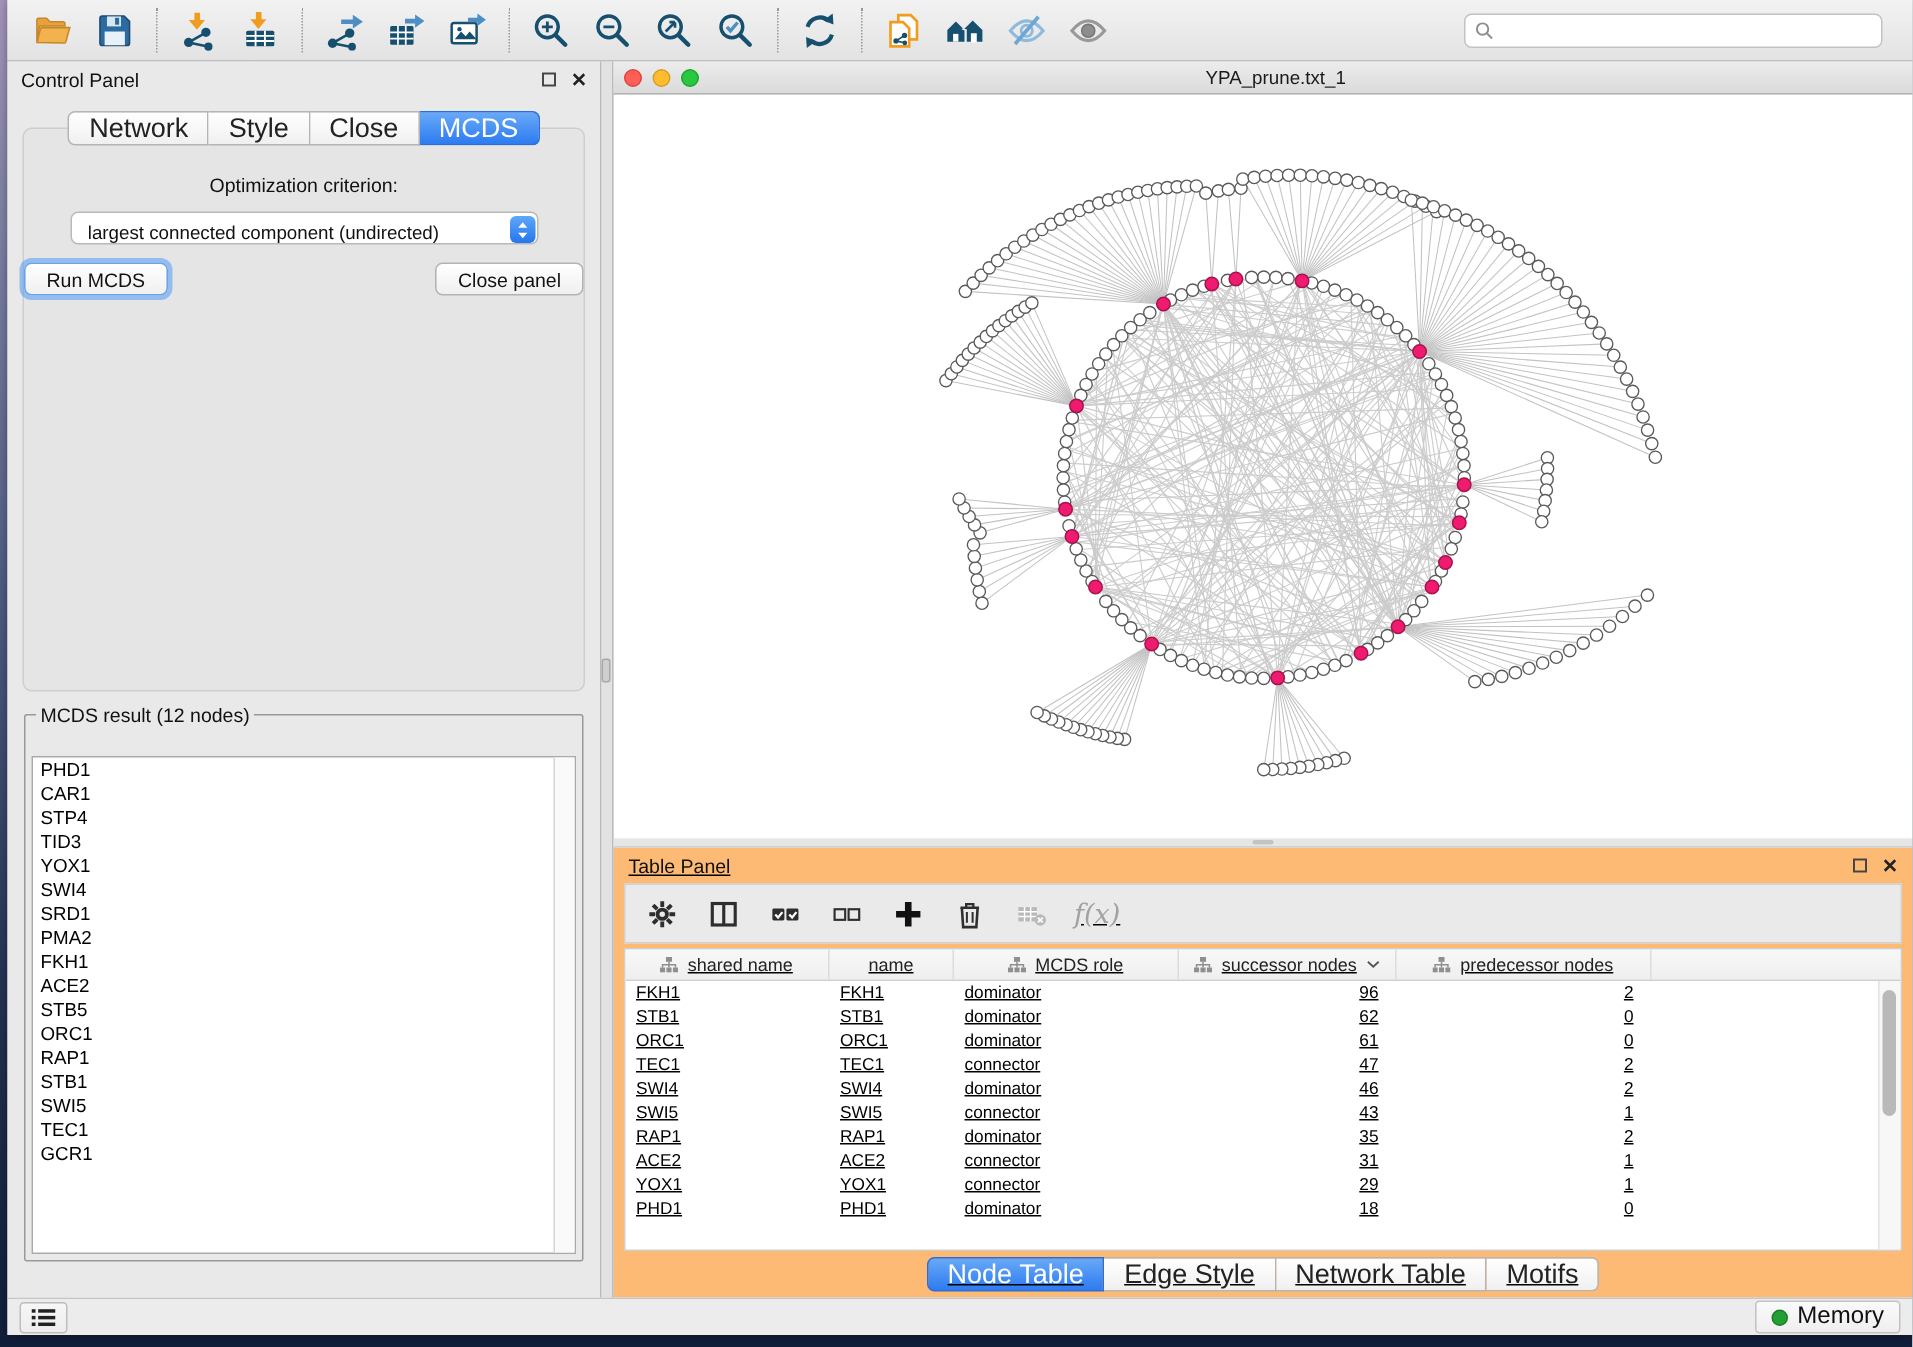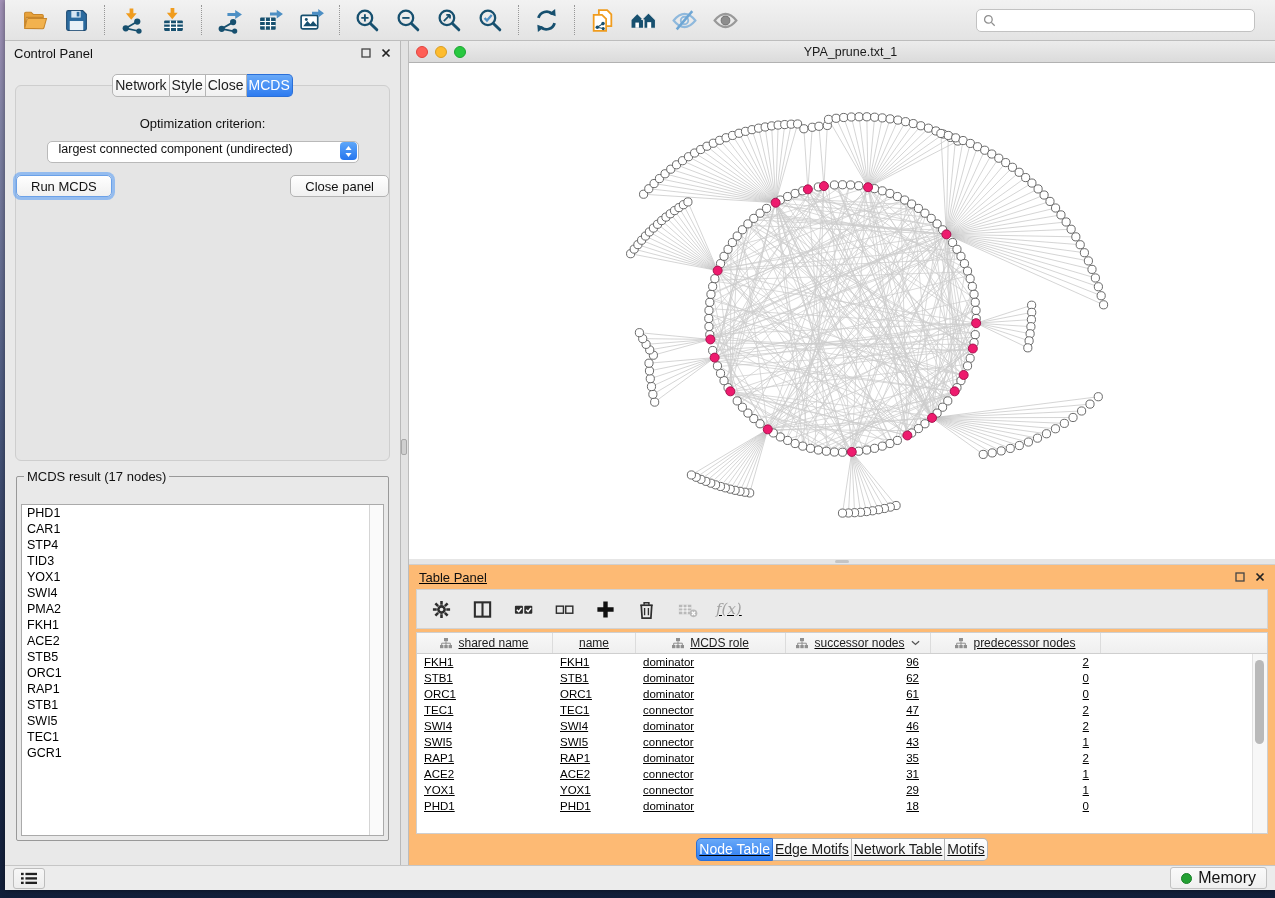--- a/index.html
+++ b/index.html
@@ -18,27 +18,27 @@
   .search-input{border:none;outline:none;flex:1;font-size:12px;background:transparent;font-family:inherit;min-width:0;}
 
   .main{flex:1;display:flex;min-height:0;}
 
   
   .control-panel{width:395px;flex:0 0 395px;background:#e9e9e9;border-right:1px solid #b9b9b9;position:relative;overflow:hidden;}
   .panel-header{height:24px;display:flex;align-items:center;padding:0 9px;font-size:13px;color:#111;}
   .win-btns{margin-left:auto;display:flex;gap:9px;align-items:center;}
   .win-btn{width:11px;height:11px;display:flex;align-items:center;justify-content:center;}
   .tabs-row{display:flex;justify-content:center;margin-top:9px;position:relative;z-index:2;}
-  .tab{height:21px;line-height:21px;padding:0 2px;background:linear-gradient(#ffffff,#f0f0f0);border:1px solid #b5b5b5;border-left:none;font-size:14px;color:#222;cursor:default;}
+  .tab{height:21px;line-height:21px;padding:0 13px;background:linear-gradient(#ffffff,#f0f0f0);border:1px solid #b5b5b5;border-left:none;font-size:18px;color:#222;cursor:default;}
   .tab.first{border-left:1px solid #b5b5b5;border-radius:5px 0 0 5px;}
   .tab.last{border-radius:0 5px 5px 0;}
   .tab.active{background:linear-gradient(#68a9f8,#2d7bf0);color:#fff;border-color:#2a6fd8;}
   .mcds-box{margin:-12px 10px 0;background:#e5e5e5;border:1px solid #cecece;border-radius:6px;height:376px;padding-top:30px;text-align:center;box-sizing:border-box;}
   .opt-label{font-size:13px;color:#111;margin-bottom:10px;}
-  .dropdown{width:312px;height:22px;margin:0 auto;background:#fff;border:1px solid #b9b9b9;border-radius:5px;display:flex;align-items:flex-start;box-sizing:border-box;}
+  .dropdown{width:312px;height:22px;margin:0 auto;background:#fff;border:1px solid #b9b9b9;border-radius:5px;display:flex;align-items:flex-end;box-sizing:border-box;}
   .dd-text{flex:1;font-size:12.5px;color:#111;text-align:left;padding-left:11px;white-space:nowrap;overflow:hidden;}
   .dd-stepper{width:17px;height:18px;margin-right:1px;background:linear-gradient(#5ea7f9,#2676ef);border-radius:4px;display:flex;align-items:center;justify-content:center;flex:0 0 17px;}
   .btn-row{margin-top:12px;display:flex;justify-content:space-between;gap:13px;}
   .mac-btn{height:22px;padding:0 14px;background:linear-gradient(#ffffff,#f0f0f0);border:1px solid #b3b3b3;border-radius:5px;font-size:13px;color:#111;font-family:inherit;}
   .mac-btn.focused{box-shadow:0 0 0 3px rgba(93,160,245,.6);border-color:#6ba1e8;}
   .result-box{position:absolute;left:11px;right:11px;top:428px;height:372px;border:1px solid #999;border-radius:2px;background:#e9e9e9;margin:0;padding:2px;box-sizing:border-box;}
   .result-box legend{font-size:13px;color:#111;padding:0 3px;margin-left:5px;}
   .result-inner{position:absolute;left:4px;right:4px;top:20px;bottom:4px;background:#fff;border:1px solid #aaa;}
   .result-list{position:absolute;left:0;top:0;bottom:0;right:14px;overflow:hidden;}
   .result-item{height:16px;line-height:16px;font-size:12.5px;padding-left:5px;color:#000;}
@@ -61,21 +61,21 @@
   .net-title{position:absolute;left:17px;right:0;text-align:center;font-size:12.5px;color:#1a1a1a;}
   .net-canvas{flex:1;background:#fff;min-height:0;}
   #net-svg{width:100%;height:100%;display:block;}
 
   
   .table-panel{flex:1;background:#fdba74;display:flex;flex-direction:column;min-height:0;text-decoration:underline;}
   .tp-header{height:24px;flex:0 0 24px;display:flex;align-items:center;padding:0 10px;font-size:13px;color:#111;}
   .tp-toolbar{height:40px;flex:0 0 40px;margin:0 7px;background:#eaeaea;border:1px solid #d2d2d2;display:flex;align-items:center;padding:0 12px;gap:17px;box-sizing:border-box;}
   .tt-btn{min-width:24px;height:24px;display:flex;align-items:center;justify-content:center;}
   .tt-btn svg{width:21px;height:21px;}
-  .fx{font-family:"DejaVu Serif",serif;font-style:italic;font-size:15px;color:#a2a2a2;}
+  .fx{font-family:"DejaVu Serif",serif;font-style:italic;font-size:18px;color:#a2a2a2;}
   .table-wrap{flex:1;margin:3px 7px 0;background:#fff;border:1px solid #cfcfcf;position:relative;overflow:hidden;display:flex;flex-direction:column;min-height:0;}
   .thead{display:flex;height:20px;flex:0 0 20px;background:linear-gradient(#f8f8f8,#efefef);border-bottom:1px solid #cfcfcf;}
   .th{display:flex;align-items:center;justify-content:center;gap:6px;font-size:12px;color:#222;border-right:1px solid #dcdcdc;box-sizing:border-box;}
   .th-fill{flex:1;border-right:none;}
   .col0{width:136px;}.col1{width:83px;}.col2{width:150px;}.col3{width:145px;}.col4{width:170px;}
   .tbody{flex:1;overflow:hidden;}
   .tr{display:flex;height:16px;line-height:16px;}
   .td{font-size:11.5px;color:#000;padding-left:7px;box-sizing:border-box;white-space:nowrap;}
   .td.num{text-align:right;padding-right:12px;padding-left:0;}
   .tscroll{position:absolute;top:21px;bottom:0;right:0;width:14px;background:#f7f7f7;border-left:1px solid #e2e2e2;}
@@ -274,29 +274,30 @@
                   <path d="M5 13L1.6 8.8h6.8z" fill="#fff"></path>
                 </svg>
             </span>
           </div>
           <div class="btn-row">
             <button class="mac-btn focused">Run MCDS</button>
             <button class="mac-btn">Close panel</button>
           </div>
         </div>
         <fieldset class="result-box">
-          <legend>MCDS result (17 nodes)</legend>
+          <legend>MCDS result (12 nodes)</legend>
           <div class="result-inner">
             <div class="result-list" id="result-list">
                 <div class="result-item">PHD1</div>
                 <div class="result-item">CAR1</div>
                 <div class="result-item">STP4</div>
                 <div class="result-item">TID3</div>
                 <div class="result-item">YOX1</div>
                 <div class="result-item">SWI4</div>
+                <div class="result-item">SRD1</div>
                 <div class="result-item">PMA2</div>
                 <div class="result-item">FKH1</div>
                 <div class="result-item">ACE2</div>
                 <div class="result-item">STB5</div>
                 <div class="result-item">ORC1</div>
                 <div class="result-item">RAP1</div>
                 <div class="result-item">STB1</div>
                 <div class="result-item">SWI5</div>
                 <div class="result-item">TEC1</div>
                 <div class="result-item">GCR1</div>
@@ -1174,21 +1175,21 @@
                   <div class="td col4 num">0</div>
                 </div>
               </div>
             <div class="tscroll">
                 <div class="tscroll-thumb"></div>
               </div>
           </div>
           <div class="table-tabs-row">
             <div class="tabs-row" id="table-tabs" style="margin-top:0;">
                 <div class="tab active first">Node Table</div>
-                <div class="tab">Edge Motifs</div>
+                <div class="tab">Edge Style</div>
                 <div class="tab">Network Table</div>
                 <div class="tab last">Motifs</div>
               </div>
           </div>
         </div>
       </div>
     </div>
 
     <div class="statusbar">
       <div class="list-btn">

